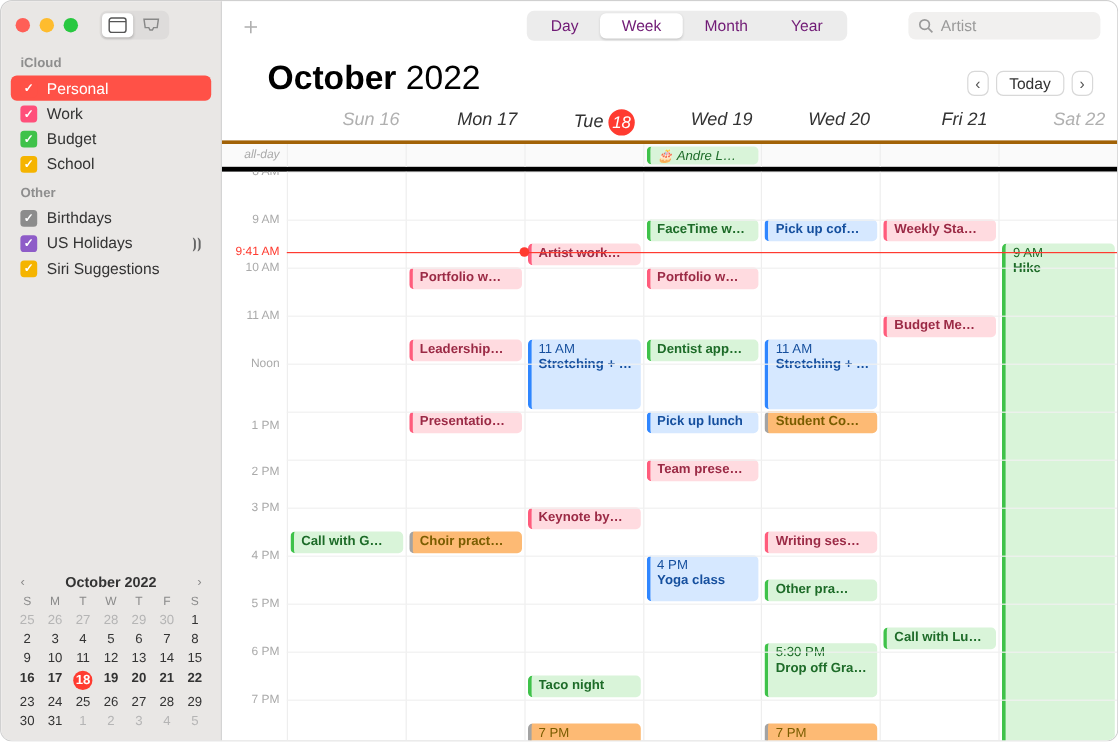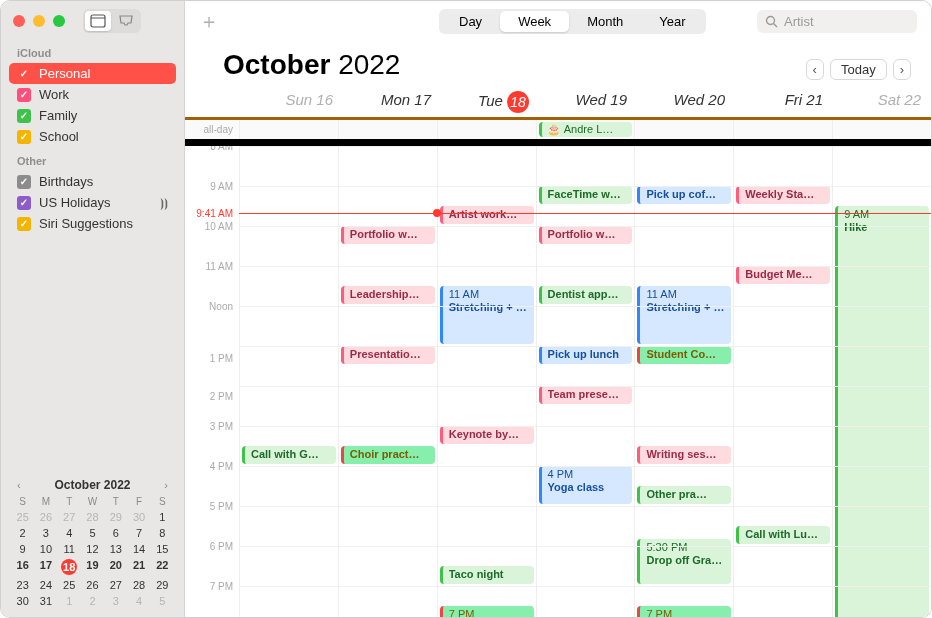--- a/index.html
+++ b/index.html
@@ -28,53 +28,53 @@
 .mini-grid { display: grid; grid-template-columns: repeat(7, 1fr); text-align: center; row-gap: 4px; }
 .mini-dow { color: #8a8a8a; font-size: 10px; }
 .mini-day { font-size: 11px; color: #333; position: relative; }
 .mini-day.dim { color: #b5b5b5; }
 .mini-day.bold { font-weight: 700; }
 .mini-day.today span { background: #ff3b30; color:#fff; border-radius:50%; display:inline-block; width:16px; height:16px; line-height:16px; }
 .main { flex: 1; display: flex; flex-direction: column; background: #fff; }
 .toolbar { height: 40px; display: flex; align-items: center; padding: 0 14px; gap: 10px; }
 .plus { color: #b0b0b0; font-size: 20px; font-weight: 300; }
 .seg { display: flex; background: #ececec; border-radius: 6px; padding: 2px; margin-left: 210px; }
-.seg-btn { padding: 3px 18px; font-size: 13px; color: #000000; border-radius: 5px; }
+.seg-btn { padding: 3px 18px; font-size: 13px; color: #701a75; border-radius: 5px; }
 .seg-btn.active { background: #fff; box-shadow: 0 1px 2px rgba(0,0,0,.15); }
 .search { margin-left: auto; display: flex; align-items: center; gap: 6px; background: #f1f0ef; border-radius: 6px; padding: 4px 8px; color: #9a9a9a; font-size: 13px; width: 160px; }
 .header { display: flex; align-items: baseline; padding: 8px 20px 4px 38px; }
 .header h1 { font-size: 28px; font-weight: 700; }
 .header h1 .yr { font-weight: 400; }
 .hdr-nav { margin-left: auto; display: flex; gap: 6px; }
 .pill { border: 1px solid #d8d8d8; border-radius: 6px; padding: 2px 10px; font-size: 13px; color: #333; background:#fff; }
 .pill.arrow { padding: 2px 6px; color:#555; }
 .dayrow { display: flex; padding-left: 60px; border-bottom: 3px solid #a16207; font-style: italic; }
 .daycol-h { flex: 1; text-align: right; padding: 6px 10px 4px 0; font-size: 15px; color: #333; }
 .daycol-h.dim { color: #b0b0b0; }
 .daycol-h .dn { font-weight: 400; }
 .daycol-h .badge { background: #ff3b30; color:#fff; border-radius: 50%; display:inline-block; width:22px; height:22px; line-height:22px; text-align:center; font-size:14px; vertical-align: middle; }
-.allday { display: flex; border-bottom: 7px solid #000000; background:#fafafa; min-height: 22px; }
+.allday { display: flex; border-bottom: 4px solid #000000; background:#fafafa; min-height: 22px; font-style: italic; }
 .allday-label { width: 54px; text-align: right; padding-right: 6px; font-size: 10px; color: #aaa; padding-top:4px; }
 .allday-cols { flex:1; display:flex; }
 .allday-col { flex:1; border-left:1px solid #eee; padding:2px; }
 .grid-wrap { flex:1; overflow:hidden; position:relative; }
 .grid { display:flex; height: 100%; position:relative; }
 .gutter { width:54px; position:relative; }
 .hr-label { position:absolute; right:6px; font-size:10px; color:#aaa; transform: translateY(-50%); white-space: nowrap; }
 .cols { flex:1; display:flex; position:relative; }
 .col { flex:1; border-left:1px solid #eee; position:relative; }
 .hr-line { position:absolute; left:0; right:0; border-top:1px solid #f0f0f0; }
 .now-line { position:absolute; left:0; right:0; border-top:1px solid #ff3b30; z-index:5; }
 .now-dot { position:absolute; width:8px; height:8px; border-radius:50%; background:#ff3b30; transform:translate(-50%,-50%); }
 .event { position:absolute; left:2px; right:2px; border-radius:4px; padding:2px 4px 2px 6px; font-size:11px; line-height:13px; overflow:hidden; white-space:nowrap; text-overflow: ellipsis; }
 .event .t { font-weight:600; display:block; overflow:hidden; text-overflow:ellipsis; }
 .ev-pink { background:#ffdbe0; border-left:3px solid #ff5c7c; color:#9b2a45; }
 .ev-green { background:#d9f4d9; border-left:3px solid #3fc24a; color:#1d6b28; }
 .ev-blue { background:#d6e8ff; border-left:3px solid #2f86ff; color:#154f9e; }
-.ev-yellow { background:#86efac; border-left:3px solid #ef4444; color:#7a5d00; }
+.ev-yellow { background:#fdba74; border-left:3px solid #a3a3a3; color:#7a5d00; }
 .ev-allday { border-radius:4px; padding:1px 4px 1px 6px; font-size:11px; overflow:hidden; white-space:nowrap; text-overflow:ellipsis; }
 .ev-allday.ev-green { background:#d9f4d9; border-left:3px solid #3fc24a; color:#1d6b28; }
 </style>
 </head>
 <body>
 
 <div class="window">
 
   <div class="sidebar">
     <div class="titlebar">
@@ -104,21 +104,21 @@
           <div class="cal-item sel">
             <span class="chk" style="background: rgb(255, 81, 71);">✓</span>
             <span>Personal</span>
           </div>
           <div class="cal-item">
             <span class="chk" style="background: rgb(255, 79, 122);">✓</span>
             <span>Work</span>
           </div>
           <div class="cal-item">
             <span class="chk" style="background: rgb(63, 194, 74);">✓</span>
-            <span>Family</span>
+            <span>Budget</span>
           </div>
           <div class="cal-item">
             <span class="chk" style="background: rgb(245, 180, 0);">✓</span>
             <span>School</span>
           </div>
         </div>
         <div class="section-label">Other</div>
         <div class="cal-list">
           <div class="cal-item">
             <span class="chk" style="background: rgb(140, 140, 140);">✓</span>

